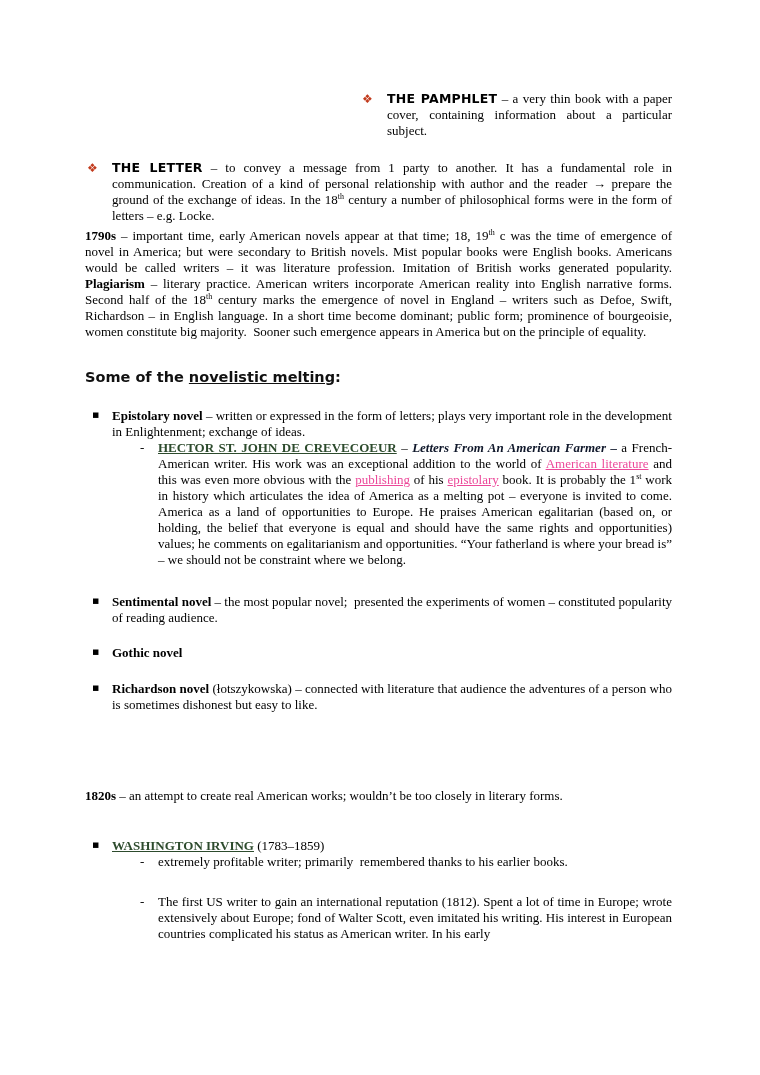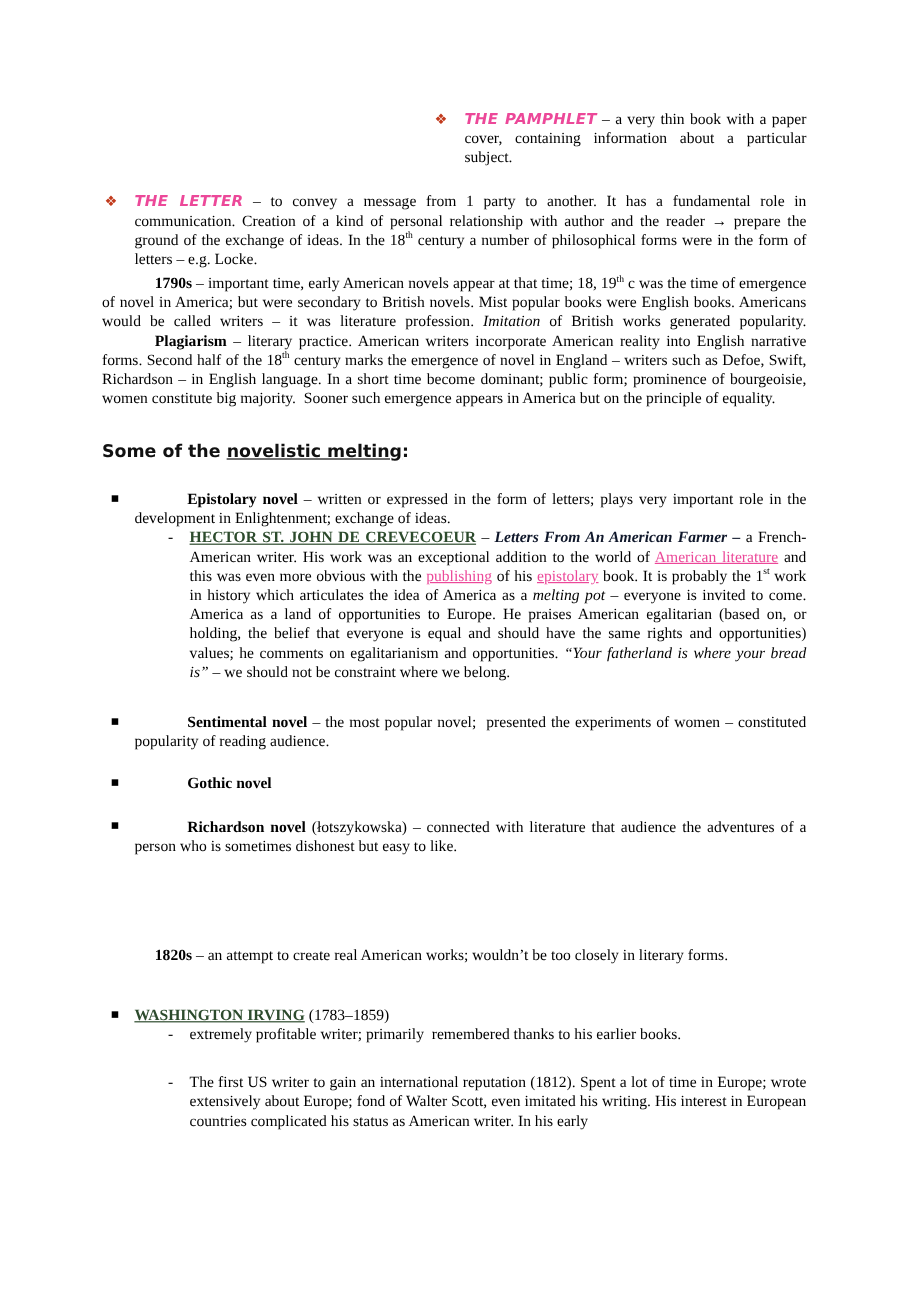--- a/index.html
+++ b/index.html
@@ -29,25 +29,25 @@
   .m-sentimental{margin-top:26px;}
   .m-gothic{margin-top:19px;}
   .m-picaresque{margin-top:20px;}
   .m-1820s{margin-top:75px;}
   .m-irving{margin-top:34px;}
   .m-irving2{margin-top:24px;}
   
   .heading{font-family:"DejaVu Sans",sans-serif;font-weight:bold;font-size:14.5px;line-height:18px;color:#111;}
   
   .seg{white-space:pre-wrap;}
-  .b{font-weight:bold;margin-left:44px;}
-  .i{font-style:italic;margin-top:20px;}
+  .b{font-weight:bold;}
+  .i{margin-top:20px;}
   .u{text-decoration:underline;}
   .sup{vertical-align:super;font-size:8px;line-height:0;}
-  .red-title{font-family:"DejaVu Sans",sans-serif;font-weight:bold;font-size:12.5px;letter-spacing:0.2px;color:#ec4899;font-style:italic;}
+  .red-title{font-family:"DejaVu Sans",sans-serif;font-weight:bold;font-size:12.5px;letter-spacing:0.2px;color:#000000;}
   .green-u{color:#2d4b2d;font-weight:bold;text-decoration:underline;}
   .navy-bi{color:#0f172a;font-weight:bold;font-style:italic;}
   .link{color:#ec4899;text-decoration:underline;cursor:pointer;}
 </style>
 </head>
 <body>
 
 <div class="page">
 
   <div class="pamphlet-wrap">

